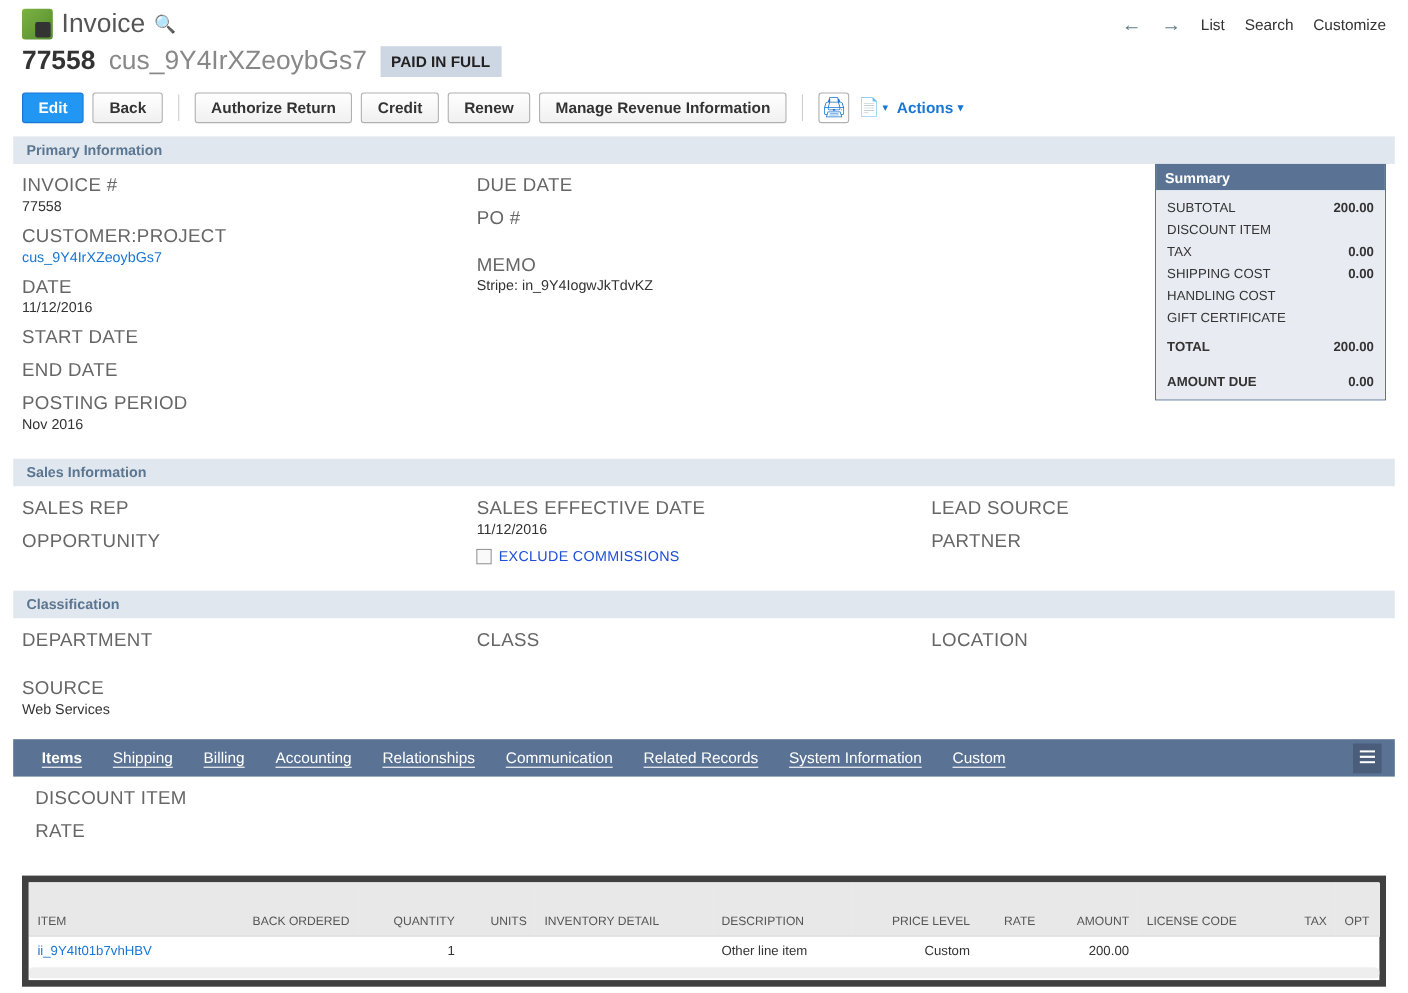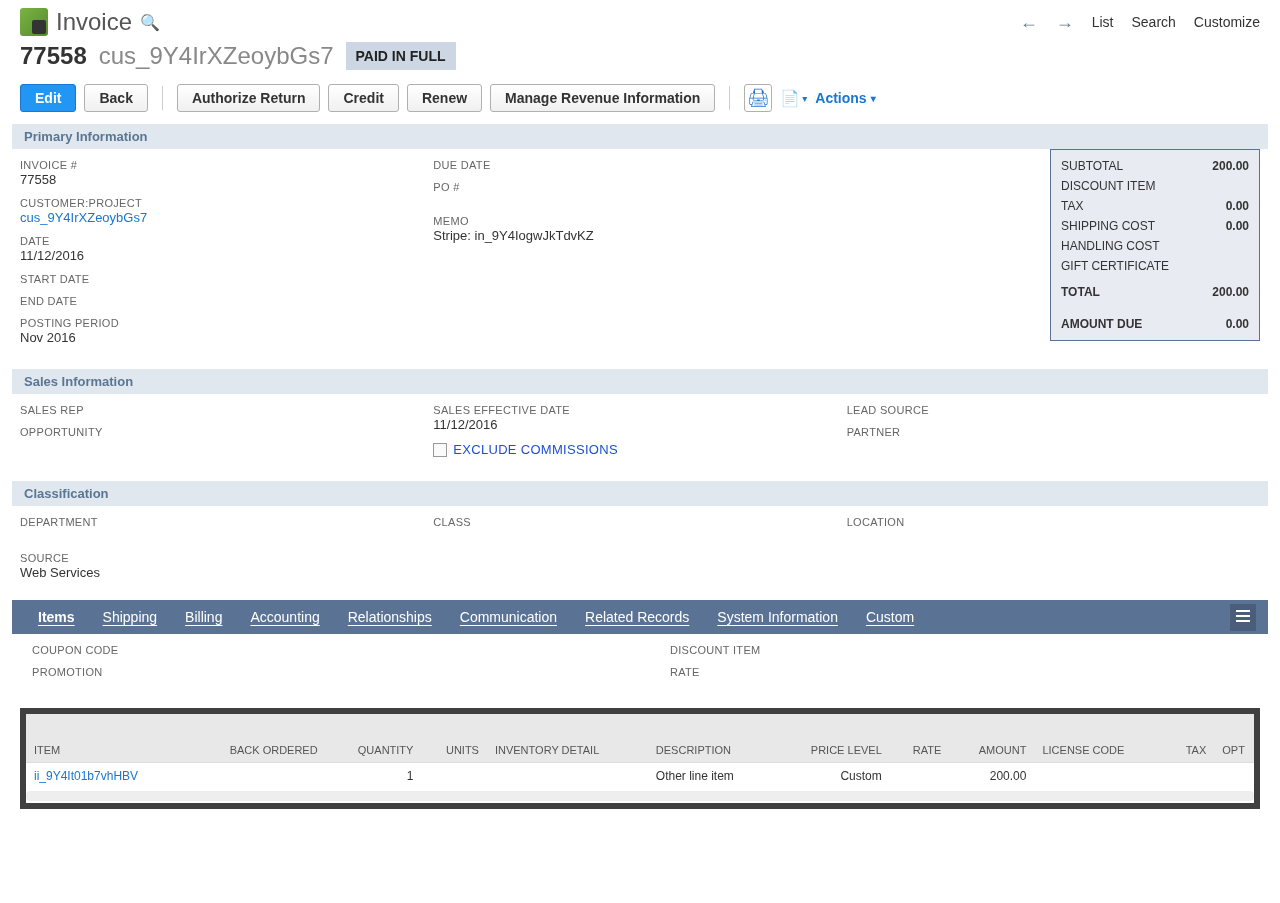--- a/index.html
+++ b/index.html
@@ -20,21 +20,21 @@
 .toolbar { display: flex; align-items: center; gap: 8px; padding: 4px 20px 12px 20px; }
 .btn { padding: 5px 14px; border: 1px solid #b0b0b0; border-radius: 3px; background: linear-gradient(#fff, #f0f0f0); font-size: 14px; font-weight: bold; cursor: pointer; color: #333; }
 .btn-primary { background: #2196f3; color: #fff; border-color: #1976d2; }
 .divider-v { width: 1px; height: 24px; background: #ccc; margin: 0 6px; }
 .icon-btn { width: 28px; height: 28px; border: 1px solid #b0b0b0; border-radius: 3px; display: flex; align-items: center; justify-content: center; cursor: pointer; background: #fff; }
 .actions-link { color: #1976d2; font-weight: bold; font-size: 14px; cursor: pointer; display: flex; align-items: center; gap: 4px; }
 .section-header { background: #e1e7ef; color: #5a7691; font-weight: bold; padding: 5px 12px; font-size: 13px; margin: 0 12px; }
 .section-body { display: flex; padding: 10px 20px 14px 20px; position: relative; }
 .col { flex: 1; }
 .field { margin-bottom: 10px; }
-.field-label { font-size: 11px; color: #666; letter-spacing: 0.3px; }
+.field-label { font-size: 17px; color: #666; letter-spacing: 0.3px; }
 .field-value { font-size: 13px; color: #333; margin-top: 1px; }
 .field-link { color: #1976d2; }
 .summary-box { width: 210px; border: 1px solid #5a7294; position: absolute; right: 20px; top: 0; }
 .summary-header { background: #5a7294; color: #fff; font-weight: bold; padding: 4px 8px; font-size: 13px; }
 .summary-body { background: #e8ecf2; padding: 6px 10px; font-size: 12px; }
 .summary-row { display: flex; justify-content: space-between; padding: 3px 0; }
 .summary-row.total { font-weight: bold; margin-top: 6px; }
 .summary-row.due { font-weight: bold; margin-top: 12px; }
 .checkbox-field { display: flex; align-items: center; gap: 6px; }
 .checkbox { width: 14px; height: 14px; border: 1px solid #999; background: #fafafa; }
@@ -132,20 +132,21 @@
     <div class="field" style="margin-top:4px">
         <div class="field-label">PO #</div>
       </div>
     <div class="field" style="margin-top:22px">
         <div class="field-label">MEMO</div>
         <div class="field-value">Stripe: in_9Y4IogwJkTdvKZ</div>
       </div>
   </div>
   <div class="col"></div>
   <div class="summary-box">
+    <div class="summary-header">Summary</div>
     <div class="summary-body">
       <div class="summary-row">
           <span>SUBTOTAL</span>
           <b>200.00</b>
         </div>
       <div class="summary-row">
           <span>DISCOUNT ITEM</span>
           <span></span>
         </div>
       <div class="summary-row">
@@ -243,28 +244,20 @@
   <div class="tab">System Information</div>
   <div class="tab">Custom</div>
   <div class="tab-icon"><svg width="14" height="12" viewBox="0 0 14 12">
         <rect y="0" width="14" height="2" fill="#fff"></rect>
         <rect y="5" width="14" height="2" fill="#fff"></rect>
         <rect y="10" width="14" height="2" fill="#fff"></rect>
       </svg></div>
 </div>
 
 <div class="subfields">
-  <div class="subfield-col">
-    <div class="field">
-        <div class="field-label">COUPON CODE</div>
-      </div>
-    <div class="field">
-        <div class="field-label">PROMOTION</div>
-      </div>
-  </div>
   <div class="subfield-col">
     <div class="field">
         <div class="field-label">DISCOUNT ITEM</div>
       </div>
     <div class="field">
         <div class="field-label">RATE</div>
       </div>
   </div>
 </div>
 

